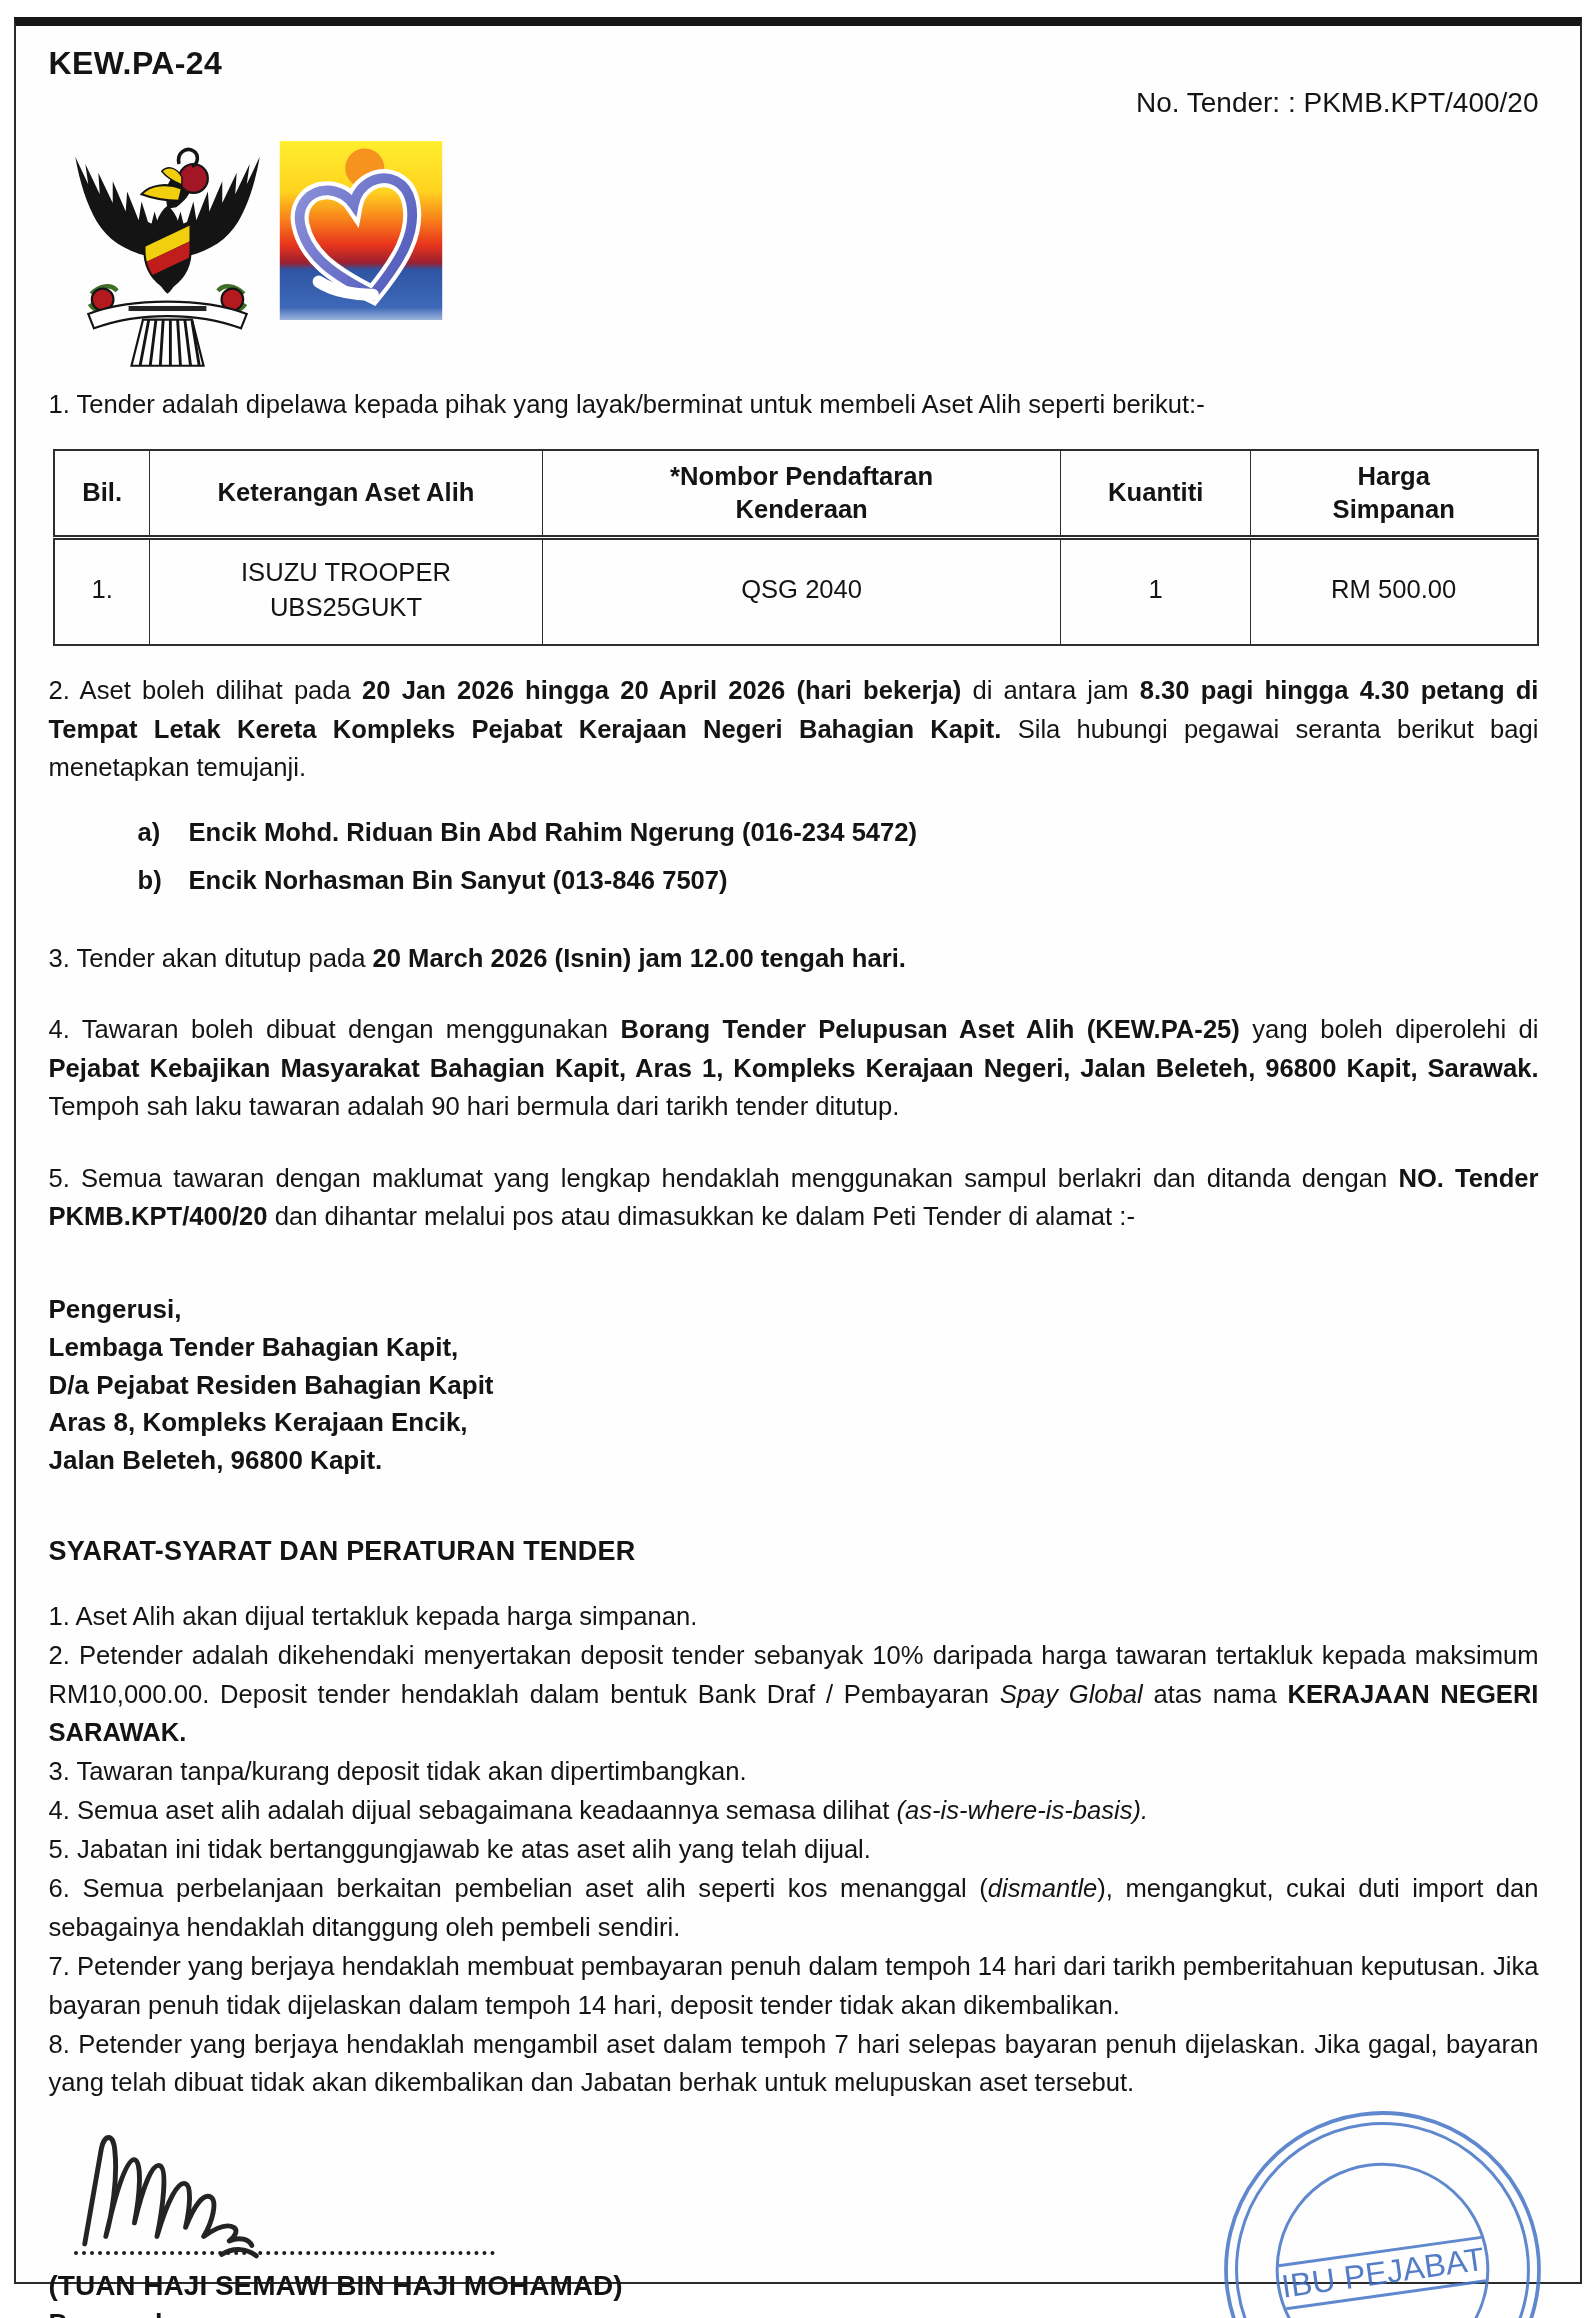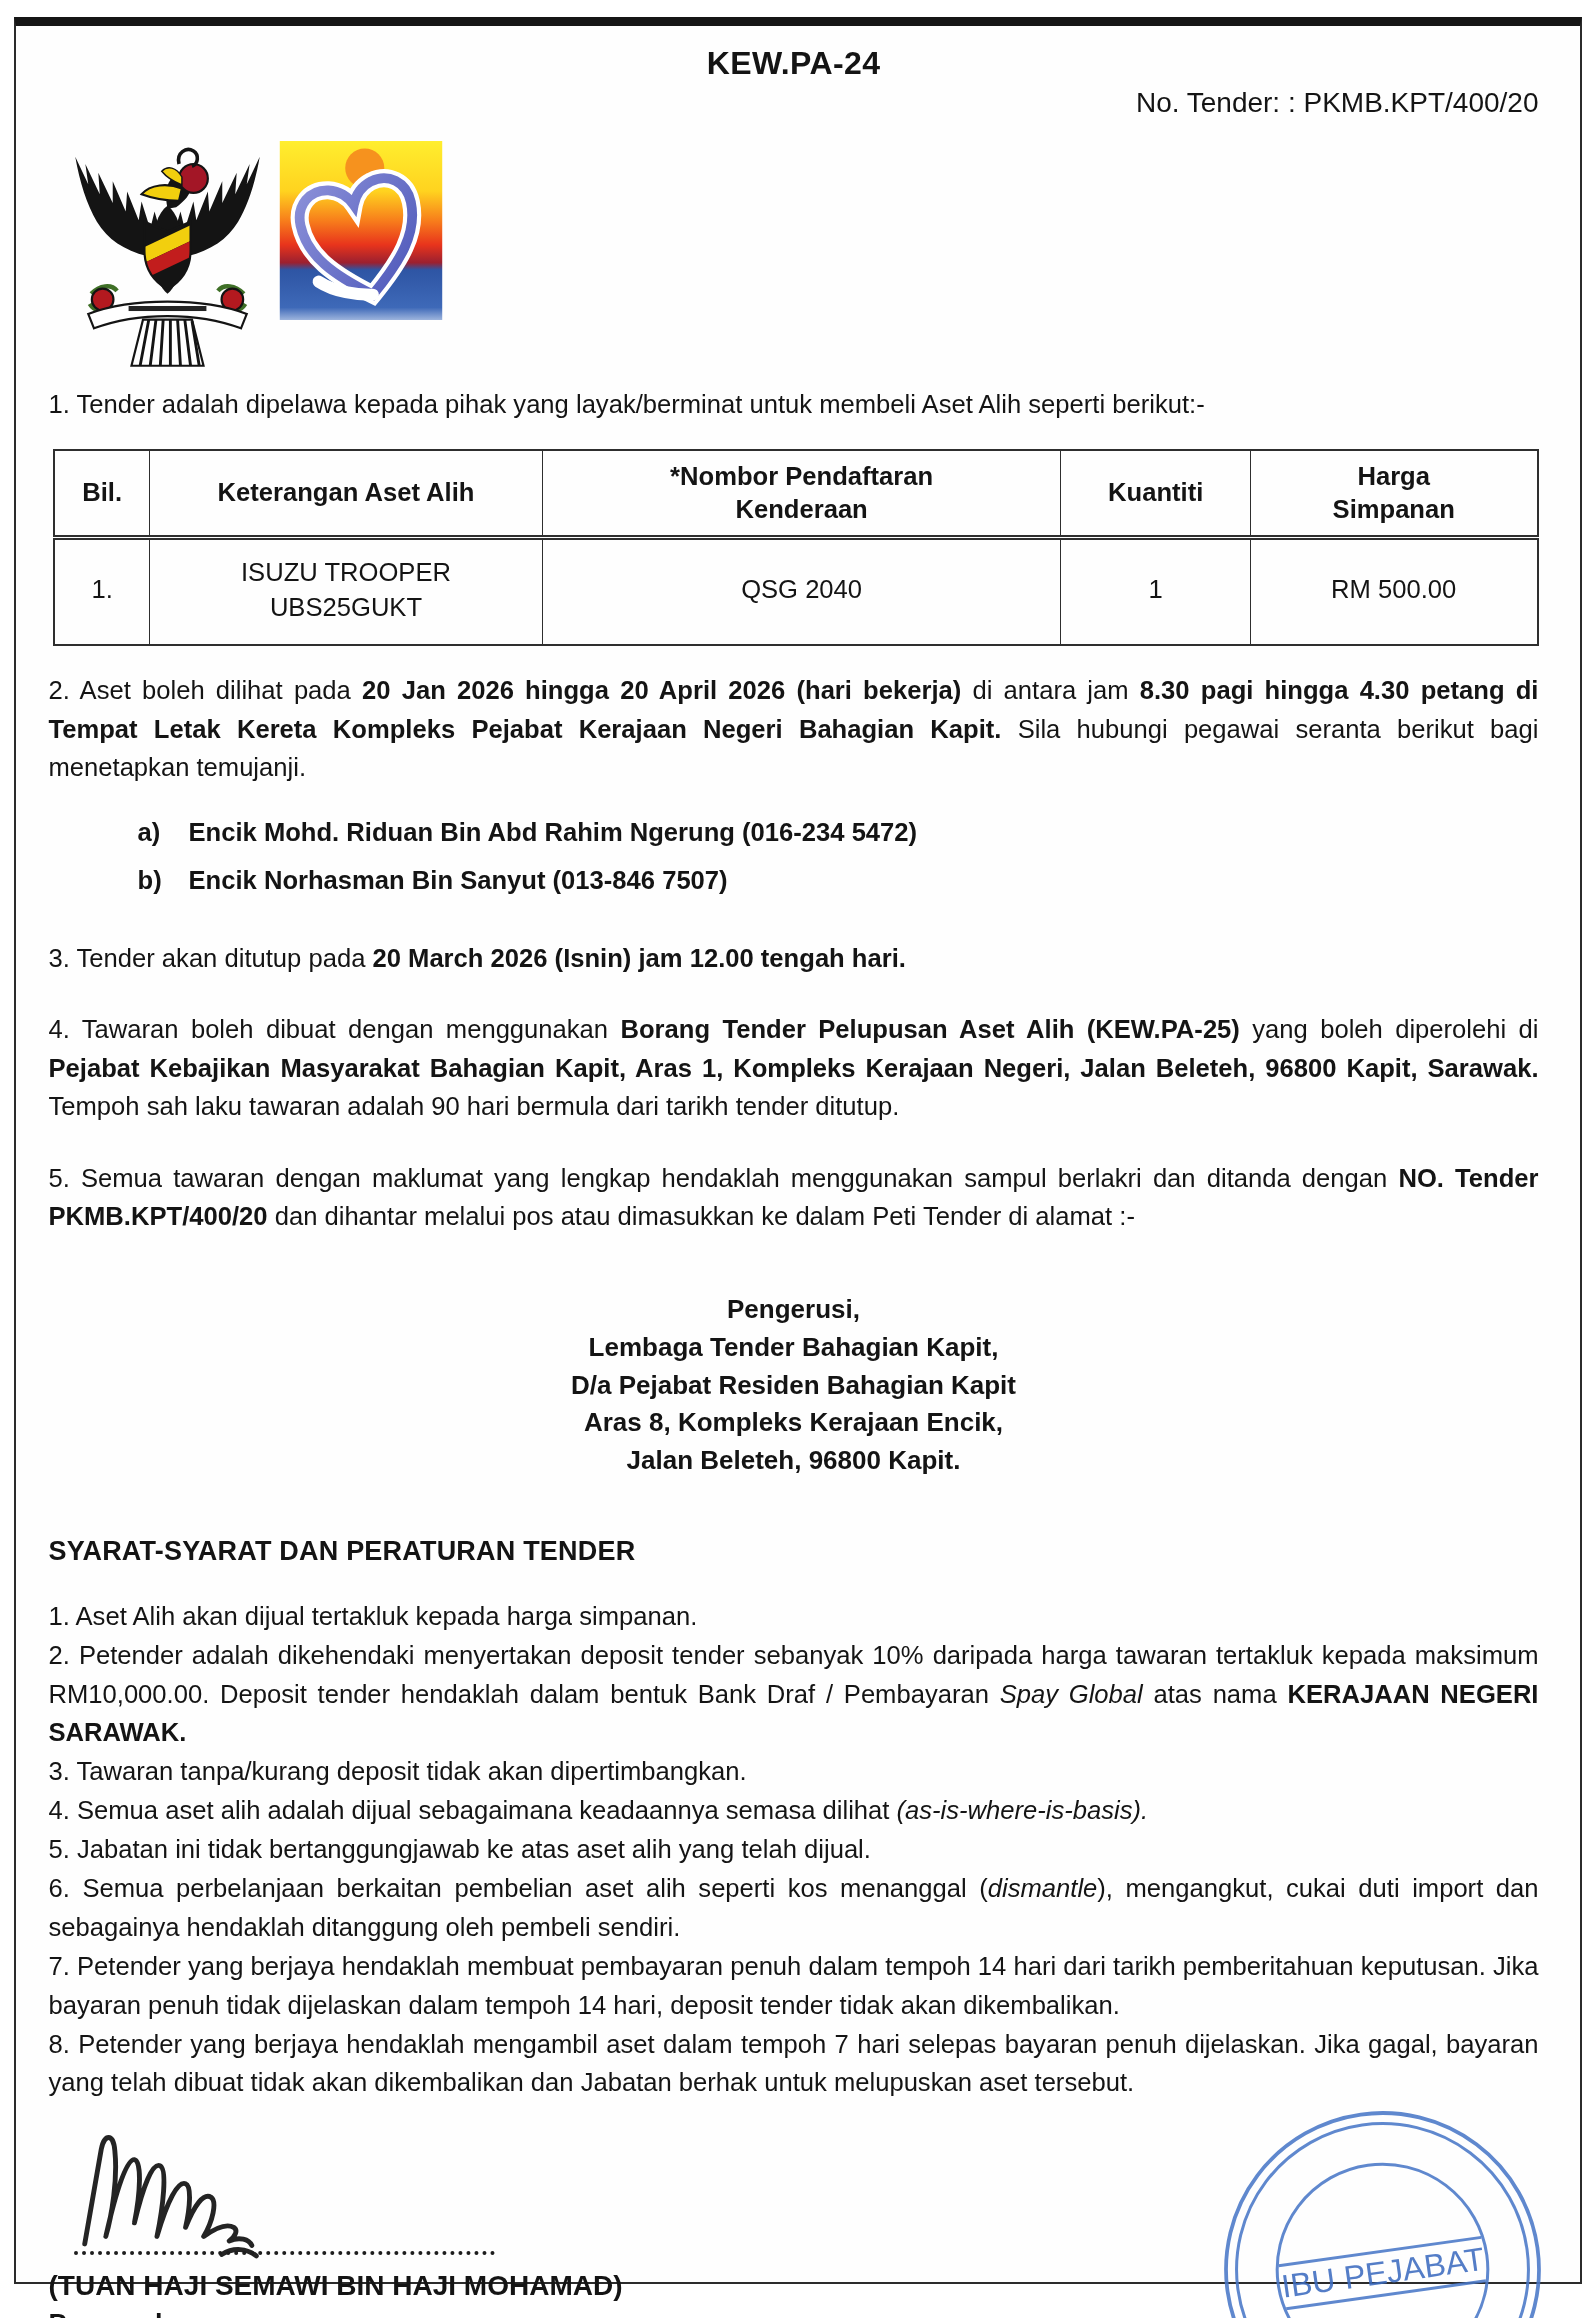--- a/index.html
+++ b/index.html
@@ -9,21 +9,21 @@
   }
   .page{
     position:relative;box-sizing:border-box;
     margin:16.6px 12px 0 13.5px;width:1568px;height:2267px;
     border:2.3px solid #2b2b2b;border-top:9.8px solid #161616;
     padding:19.6px 41px 0 33px;background:#fefefe;
   }
   .b{font-weight:bold;}
   .i{font-style:italic;}
   .pre{white-space:pre-line;}
-  .form-code{text-align:center;font-weight:bold;font-size:32px;letter-spacing:0.4px;}
+  .form-code{text-align:left;font-weight:bold;font-size:32px;letter-spacing:0.4px;}
   .tender-no{text-align:right;font-size:28px;margin-top:4.5px;}
   .header-row{display:flex;align-items:flex-start;margin-top:9px;}
   .crest{width:217px;height:245px;flex:none;margin-left:10.5px;}
   .titles{flex:1;text-align:center;font-weight:bold;font-size:27px;line-height:1.5;padding-top:50px;}
   .jkm{width:170px;height:188px;flex:none;margin-top:7.5px;margin-right:1.5px;}
   .para{font-size:25.6px;line-height:1.5;text-align:justify;}
   .p1{margin-top:12px;}
   table.assets{border-collapse:collapse;margin:25.6px 0 0 4.5px;border:2.3px solid #2e2e2e;padding-left:12px;}
   table.assets th{
     border:1.5px solid #2e2e2e;border-bottom:5.3px double #2e2e2e;
@@ -32,21 +32,21 @@
   table.assets td{
     border:1.5px solid #2e2e2e;font-size:25.6px;text-align:center;
     padding:15px 4.5px 19.6px 4.5px;line-height:1.35;vertical-align:middle;
   }
   .p2{margin-top:25.6px;}
   .contacts{margin:22.6px 0 0 89px;font-weight:bold;font-size:25.6px;line-height:1.85;}
   .contacts .clabel{display:inline-block;width:51px;}
   .p3{margin-top:35px;}
   .p4{margin-top:33px;}
   .p5{margin-top:33px;}
-  .address{margin-top:56px;text-align:center;font-weight:bold;font-size:26px;line-height:1.45;}
+  .address{margin-top:56px;text-align:left;font-weight:bold;font-size:26px;line-height:1.45;}
   .cond-head{margin-top:56px;font-weight:bold;font-size:27px;letter-spacing:0.2px;}
   .conds{margin-top:30px;font-size:25.6px;line-height:1.52;text-align:justify;}
   .sign-block{position:relative;height:271px;margin-top:19.6px;font-size:27px;}
   .squiggle{position:absolute;left:25.6px;top:-6px;}
   .dotline{position:absolute;left:25.6px;top:129px;width:421px;border-top:4.5px dotted #1d1d1d;}
   .sig-name{position:absolute;left:0;top:148px;font-weight:bold;font-size:28px;}
   .sig-title{position:absolute;left:0;top:187px;font-weight:bold;}
   .stamp{position:absolute;left:1168px;top:-18px;}
 </style>
 </head>

